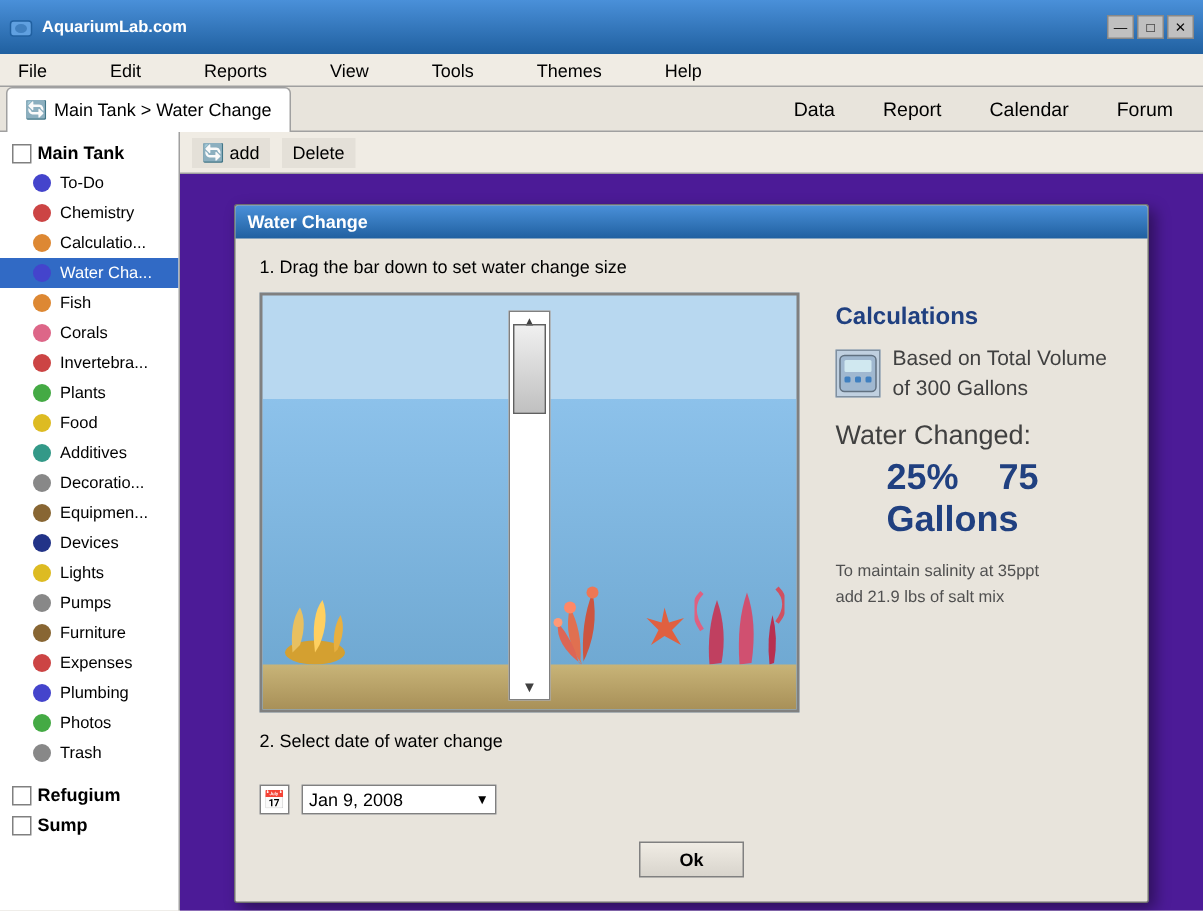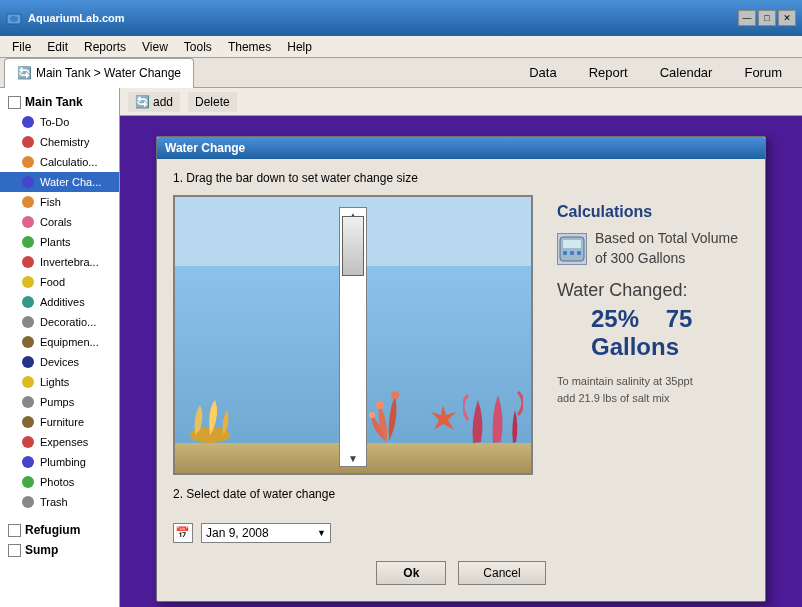--- a/index.html
+++ b/index.html
@@ -20,21 +20,21 @@
     .title-bar-buttons { display: flex; gap: 2px; }
     .title-bar-btn {
       width: 18px; height: 16px; background: #c0c0c0; border: 1px solid #888;
       font-size: 9px; display: flex; align-items: center; justify-content: center;
       cursor: pointer; color: #000;
     }
 
     
     .menu-bar {
       background: #f0ece4; border-bottom: 1px solid #a0a0a0;
-      height: 22px; display: flex; align-items: center; padding: 0 4px;
+      height: 22px; display: flex; align-items: center; padding: 0 4px; gap: 26px;
     }
     .menu-item {
       padding: 2px 8px; font-size: 12px; cursor: pointer; height: 100%; display: flex; align-items: center;
     }
     .menu-item.has-dropdown::after { content: ''; }
 
     
     .main-container {
       display: flex;
       flex-direction: column;
@@ -273,29 +273,29 @@
         <span>Fish</span>
       </div>
       <div class="sidebar-item">
         <div class="sidebar-icon">
           <div class="dot-pink"></div>
         </div>
         <span>Corals</span>
       </div>
       <div class="sidebar-item">
         <div class="sidebar-icon">
+          <div class="dot-red"></div>
+        </div>
+        <span>Invertebra...</span>
+      </div>
+      <div class="sidebar-item">
+        <div class="sidebar-icon">
           <div class="dot-green"></div>
         </div>
         <span>Plants</span>
-      </div>
-      <div class="sidebar-item">
-        <div class="sidebar-icon">
-          <div class="dot-red"></div>
-        </div>
-        <span>Invertebra...</span>
       </div>
       <div class="sidebar-item">
         <div class="sidebar-icon">
           <div class="dot-yellow"></div>
         </div>
         <span>Food</span>
       </div>
       <div class="sidebar-item">
         <div class="sidebar-icon">
           <div class="dot-teal"></div>
@@ -464,21 +464,20 @@
               <div class="date-row">
                 <div class="date-icon">📅</div>
                 <div class="date-select">
                   <span>Jan   9, 2008</span>
                   <span class="date-select-arrow">▼</span>
                 </div>
               </div>
 
               <div class="modal-buttons">
                 <button class="modal-btn ok">Ok</button>
-                <button class="modal-btn">Cancel</button>
               </div>
             </div>
           </div>
         </div>
       </div>
     </div>
   </div>
 </div>
 
 </body></html>

